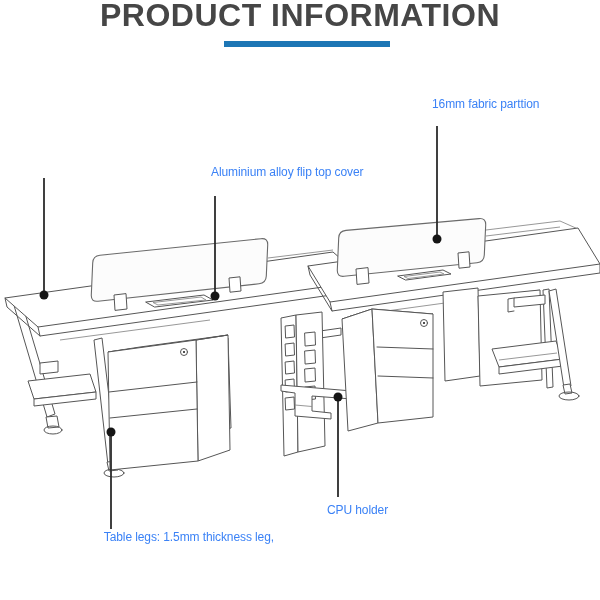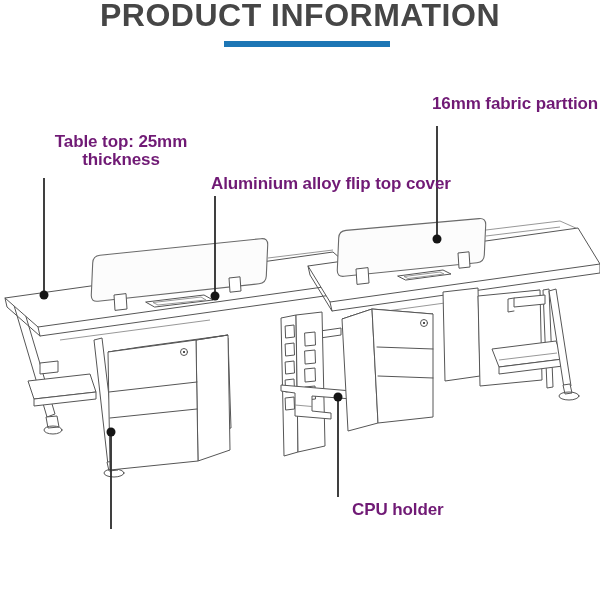--- a/index.html
+++ b/index.html
@@ -1,21 +1,21 @@
 <!DOCTYPE html>
 <html><head>
 <meta charset="utf-8">
 <style>
   html,body{margin:0;padding:0;background:#ffffff;}
   #page{position:relative;width:600px;height:600px;background:#fff;overflow:hidden;
         font-family:"Liberation Sans", sans-serif;}
   .title{position:absolute;left:0;top:-2px;width:600px;text-align:center;
          font-size:32px;font-weight:bold;color:#464646;letter-spacing:.5px;line-height:34px;}
   .title-bar{position:absolute;left:224px;top:41px;width:166px;height:6px;background:#1d76b5;}
-  .ann{position:absolute;font-size:17px;color:#701a75;letter-spacing:-.1px;line-height:18px;font-weight:bold;}
+  .ann{position:absolute;font-size:12px;color:#3b82f6;letter-spacing:-.1px;line-height:18px;}
   .ann.center{text-align:center;}
   .ann.right{text-align:right;line-height:15.5px;}
   .nowrap{white-space:nowrap;}
   svg{position:absolute;left:0;top:0;}
   .ln{fill:none;stroke:#565656;stroke-width:1;stroke-linejoin:round;stroke-linecap:round;}
   .solid{fill:#ffffff;stroke:#565656;stroke-width:1;stroke-linejoin:round;}
   .panel{fill:#fcfcfc;stroke:#6a6a6a;stroke-width:1.1;stroke-linejoin:round;}
   .lt{fill:none;stroke:#8c8c8c;stroke-width:.9;}
   .leader{stroke:#2b2b2b;stroke-width:1.8;fill:none;}
   .dot{fill:#151515;stroke:none;}
@@ -161,25 +161,25 @@
       <path class="leader" d="M437,126 L437,239"></path>
       <circle class="dot" cx="437" cy="239" r="4.5"></circle>
       <path class="leader" d="M338,397 L338,497"></path>
       <circle class="dot" cx="338" cy="397" r="4.5"></circle>
       <path class="leader" d="M111,432 L111,529"></path>
       <circle class="dot" cx="111" cy="432" r="4.5"></circle>
     </g>
   </svg>
 
   <div class="ann center" style="left:29px;top:133px;width:184px;">
-    <div>Table top: 25mm thickness</div>
   </div>
 
-  <div class="ann nowrap" style="left:211px;top:175px;">Aluminium alloy flip top cover</div>
+  <div class="ann nowrap" style="left:211px;top:163px;">Aluminium alloy flip top cover</div>
 
   <div class="ann nowrap" style="left:432px;top:95px;">16mm fabric parttion</div>
 
-  <div class="ann nowrap" style="left:352px;top:501px;">CPU holder</div>
+  <div class="ann nowrap" style="left:327px;top:501px;">CPU holder</div>
 
   <div class="ann right" style="left:30px;top:530px;width:244px;">
+    <div>Table legs: 1.5mm thickness leg,</div>
   </div>
 
 </div>
 
 </body></html>

